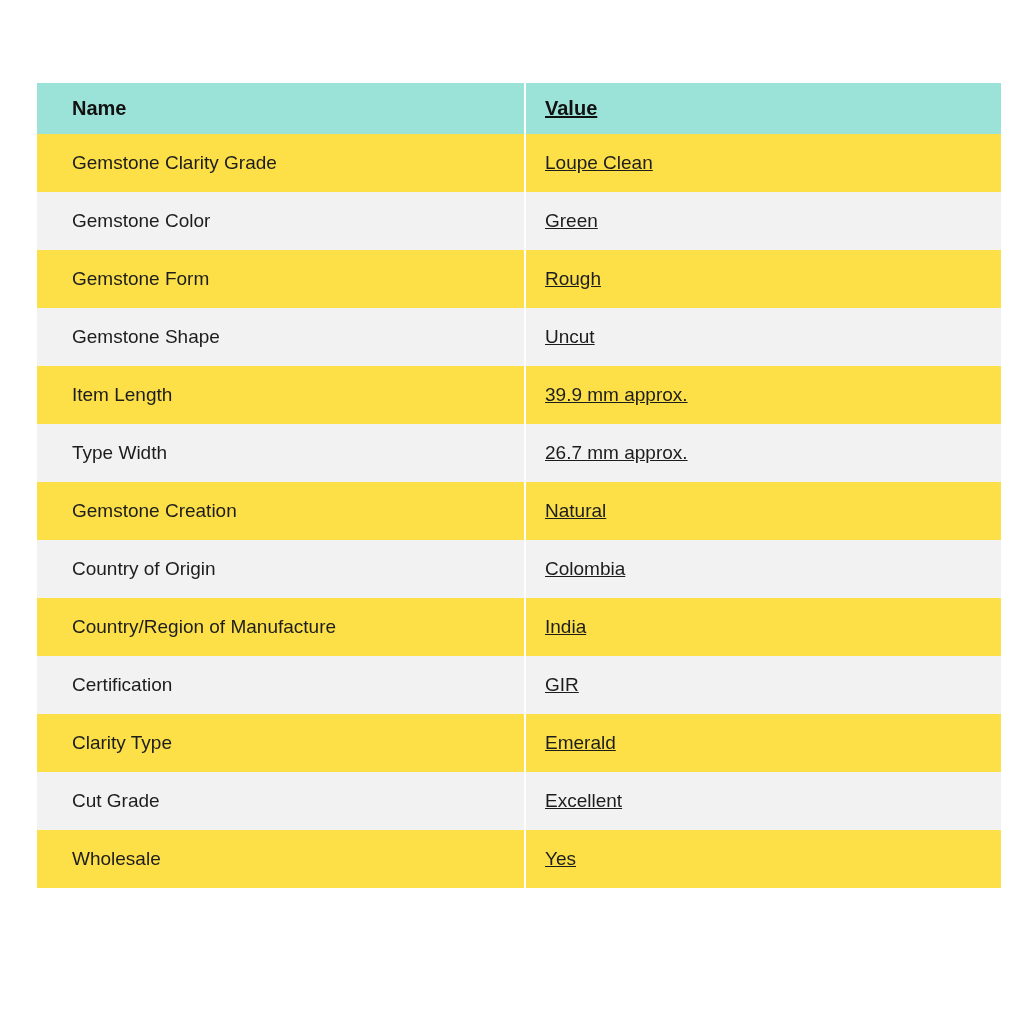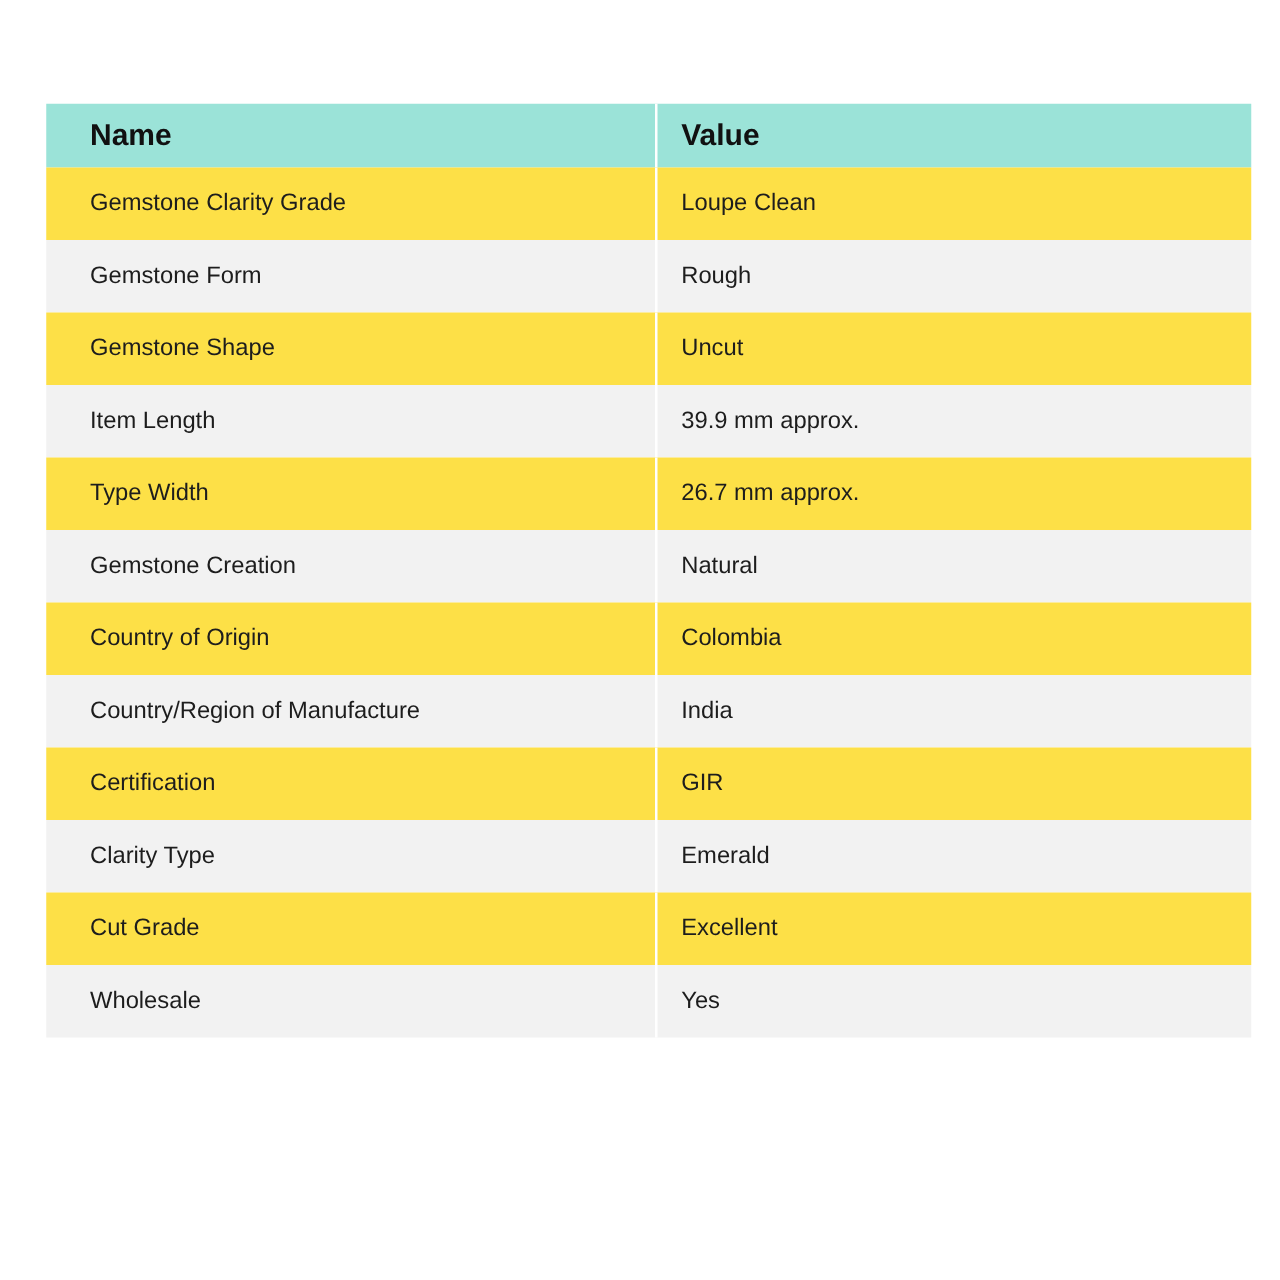--- a/index.html
+++ b/index.html
@@ -22,37 +22,37 @@
     border-spacing: 0;
     width: 100%;
     table-layout: fixed;
   }
   col.col-name  { width: 487px; }
   col.col-value { width: 477px; }
   th {
     background: var(--header-bg, #9be3d8);
     text-align: left;
     font-weight: 600;
-    font-size: 24px;
+    font-size: 20px;
     height: 51px;
     padding: 0 10px 0 35px;
     color: #111111;
     vertical-align: middle;
   }
   td {
     height: 58px;
     padding: 0 10px 0 35px;
     font-size: 19px;
     font-weight: 400;
     vertical-align: middle;
     background: #fde047;
   }
   td.value-col { padding-left: 19px; white-space: pre-wrap; }
   th.value-col { padding-left: 19px; }
-  th.value-col, td.value-col { border-left: 2px solid #ffffff; }
+  th.value-col, td.value-col { border-left: 2px solid #ffffff; text-decoration: underline; }
   tbody tr:nth-child(even) td { background: var(--row-alt-bg, #f2f2f2); }
 </style>
 </head>
 <body>
 
 <div class="table-wrap">
   <table class="specs">
     <colgroup>
       <col class="col-name">
       <col class="col-value">
@@ -60,20 +60,24 @@
     <thead>
       <tr>
         <th class="name-col">Name</th>
         <th class="value-col">Value</th>
       </tr>
     </thead>
     <tbody>
       <tr>
         <td class="name-col">Gemstone Clarity Grade</td>
         <td class="value-col">Loupe Clean</td>
+      </tr>
+      <tr>
+        <td class="name-col">Gemstone Color</td>
+        <td class="value-col">Green</td>
       </tr>
       <tr>
         <td class="name-col">Gemstone Form</td>
         <td class="value-col">Rough</td>
       </tr>
       <tr>
         <td class="name-col">Gemstone Shape</td>
         <td class="value-col">Uncut</td>
       </tr>
       <tr>

